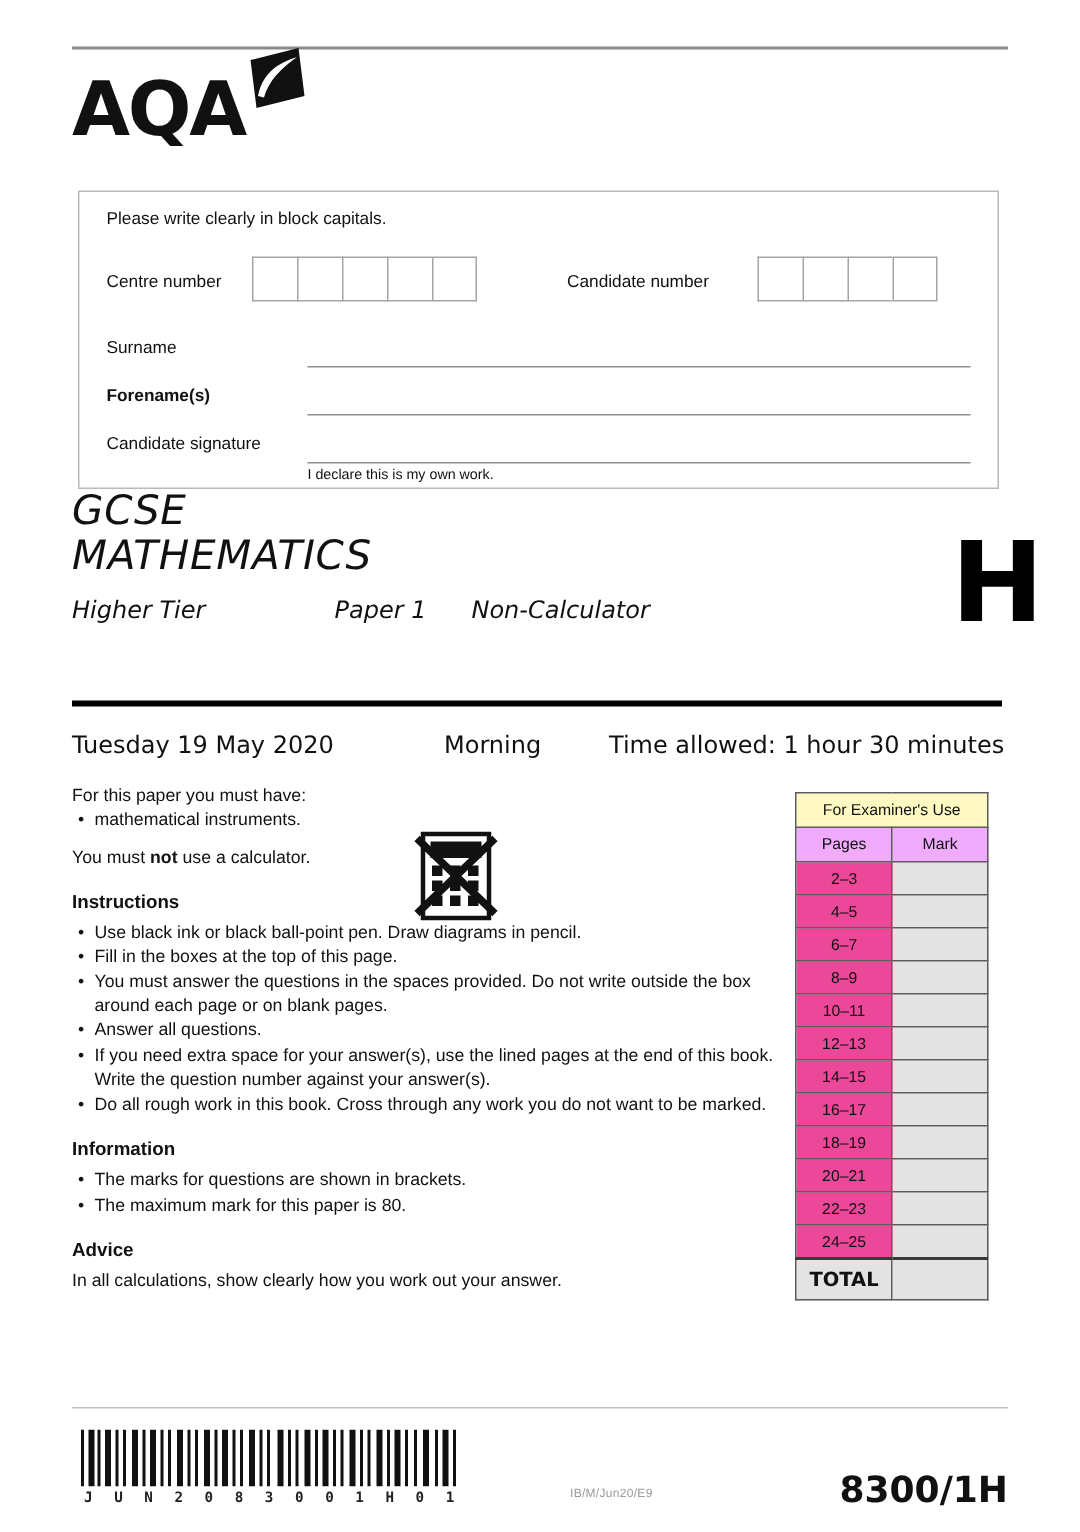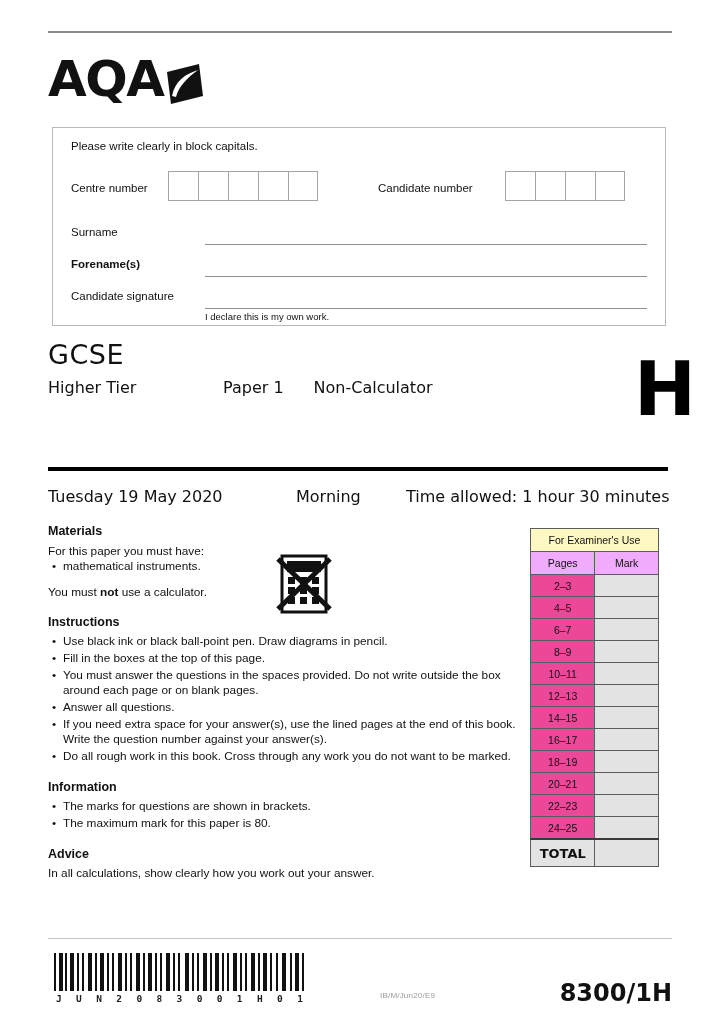--- a/index.html
+++ b/index.html
@@ -34,21 +34,21 @@
     background: #8a8a8a;
   }
 
   
   .logo {
     position: absolute;
     left: 48px;
     top: 48px;
     height: 56px;
     display: flex;
-    align-items: flex-end;
+    align-items: flex-start;
   }
   .logo-text {
     font-family: "DejaVu Sans", sans-serif;
     font-size: 50px;
     font-weight: bold;
     letter-spacing: -1.5px;
     line-height: 1;
     color: #111111;
   }
   .logo-mark {
@@ -132,22 +132,23 @@
     left: 152px;
     top: 183px;
     font-size: 9.5px;
     color: #111;
   }
 
   
   .title-block {
     position: absolute;
     left: 48px;
-    top: 340px;
+    top: 326px;
     width: 624px;
+    font-style: italic;
   }
   .t-gcse {
     font-family: "DejaVu Sans", sans-serif;
     font-size: 27px;
     letter-spacing: 0.5px;
     line-height: 1.08;
     color: #111;
   }
   .t-subject {
     font-family: "DejaVu Sans", sans-serif;
@@ -389,40 +390,40 @@
     </div>
     <div class="name-row" id="row-signature">
       <span class="nl">Candidate signature</span>
       <span class="line"></span>
     </div>
     <div class="declare">I declare this is my own work.</div>
   </div>
 
   <div class="title-block">
     <div class="t-gcse">GCSE</div>
+    <div class="t-subject">MATHEMATICS</div>
     <div class="t-sub">
       <span class="tier">Higher Tier</span>
       <span class="paper">Paper 1</span>
       <span>Non-Calculator</span>
     </div>
   </div>
   <div class="tier-letter">H</div>
 
   <div class="thick-rule"></div>
 
   <div class="date-row">
     <span class="d-date">Tuesday 19 May 2020</span>
     <span class="d-session">Morning</span>
     <span>Time allowed: 1 hour 30 minutes</span>
   </div>
 
   <div class="content-left">
 
     <div class="materials-wrap">
-      <div class="sec-head">Materials</div>
       <div class="plain-line">For this paper you must have:</div>
       <ul class="bullets">
         <li>mathematical instruments.</li>
       </ul>
       <div class="gap-sm"></div>
       <div class="plain-line"><span>You must </span><b class="em">not</b><span> use a calculator.</span></div>
 
       <div class="calc-icon">
         <svg width="56" height="62" viewBox="0 0 56 62">
           <rect x="6" y="3" width="44" height="56" fill="#ffffff" stroke="#111111" stroke-width="3"></rect>

